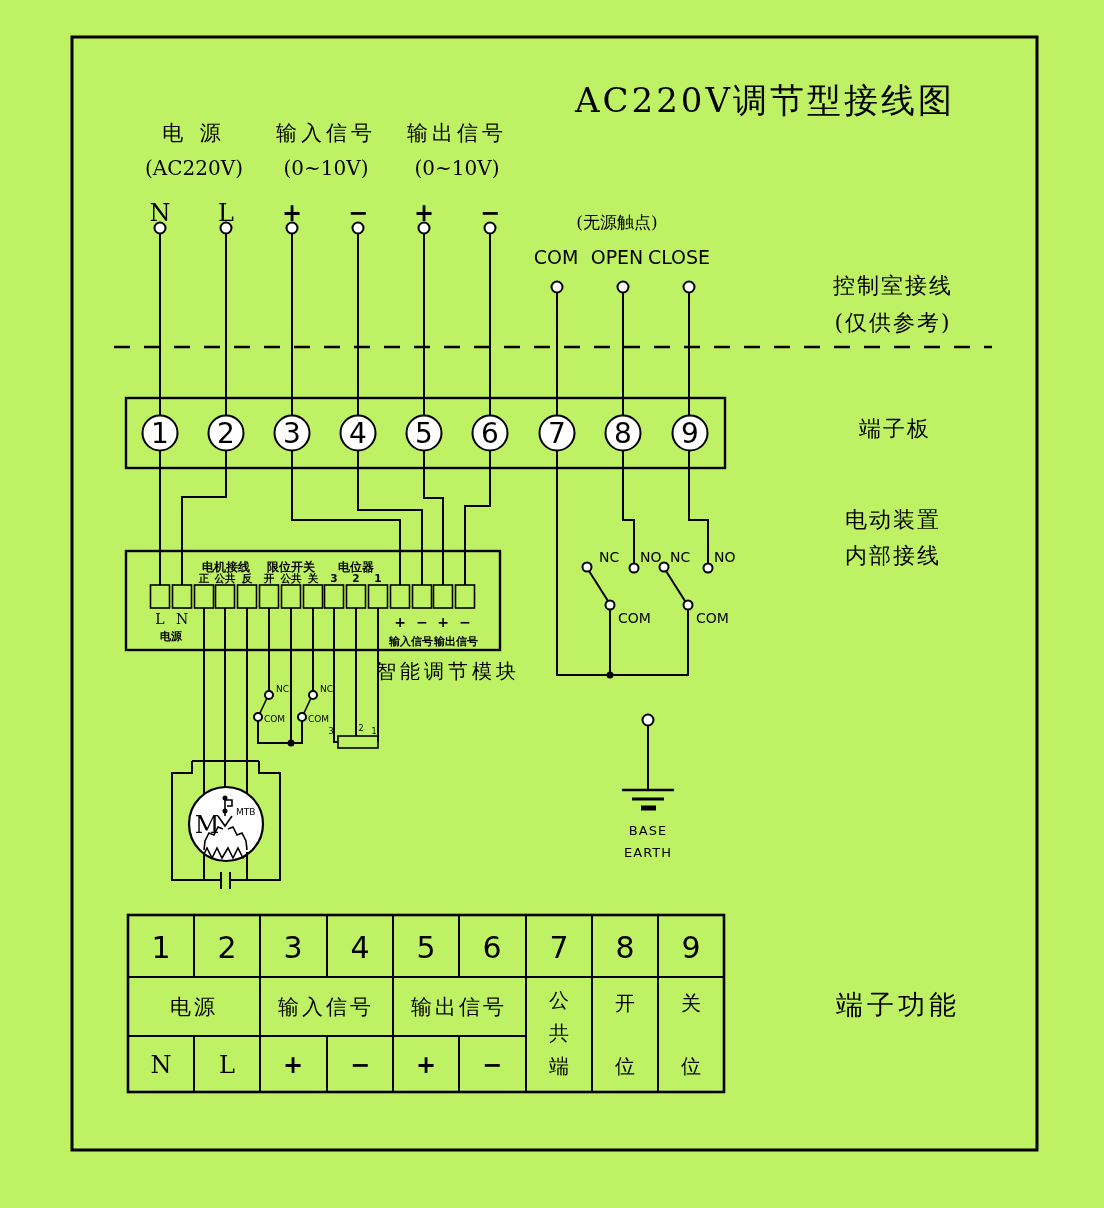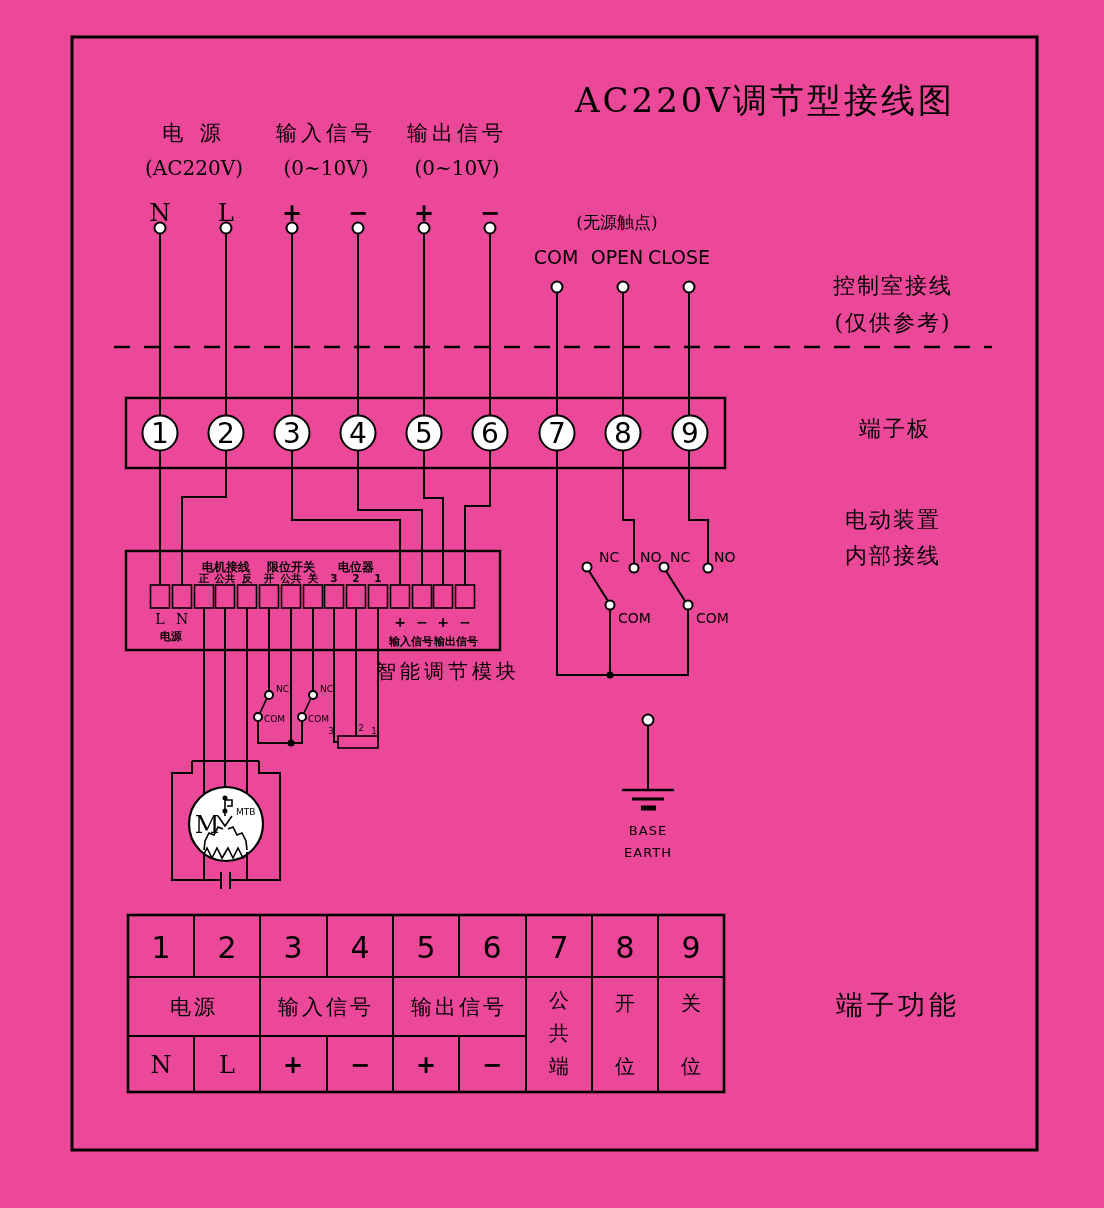--- a/index.html
+++ b/index.html
@@ -1,16 +1,16 @@
 <!DOCTYPE html>
 <html><head>
 <meta charset="utf-8">
 <style>
   html,body{margin:0;padding:0;background:#fff;}
-  .stage{position:relative;width:1104px;height:1208px;background:#ec4899;overflow:hidden;
+  .stage{position:relative;width:1104px;height:1208px;background:#bef264;overflow:hidden;
          font-family:"Liberation Sans",sans-serif;}
   svg text{fill:#000;}
   .serif{font-family:"DejaVu Serif",serif;}
   .sans{font-family:"DejaVu Sans","Liberation Sans",sans-serif;}
   .wire{stroke:#000;stroke-width:2;fill:none;}
   .thin{stroke:#000;stroke-width:1.6;fill:none;}
   .node{fill:#fff;stroke:#000;stroke-width:2;}
   .dot{fill:#000;stroke:none;}
   .box{fill:none;stroke:#000;stroke-width:2.4;}
 </style>

